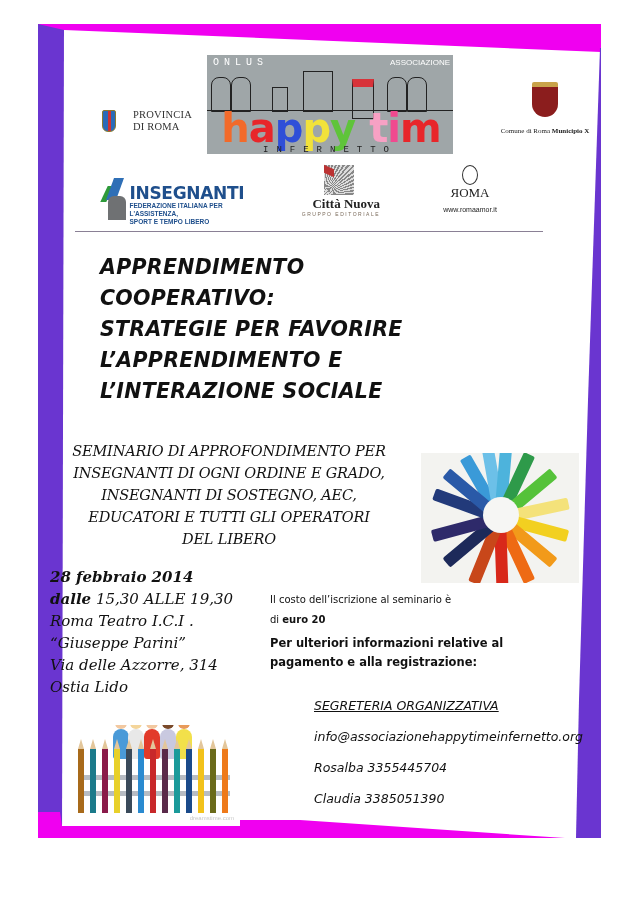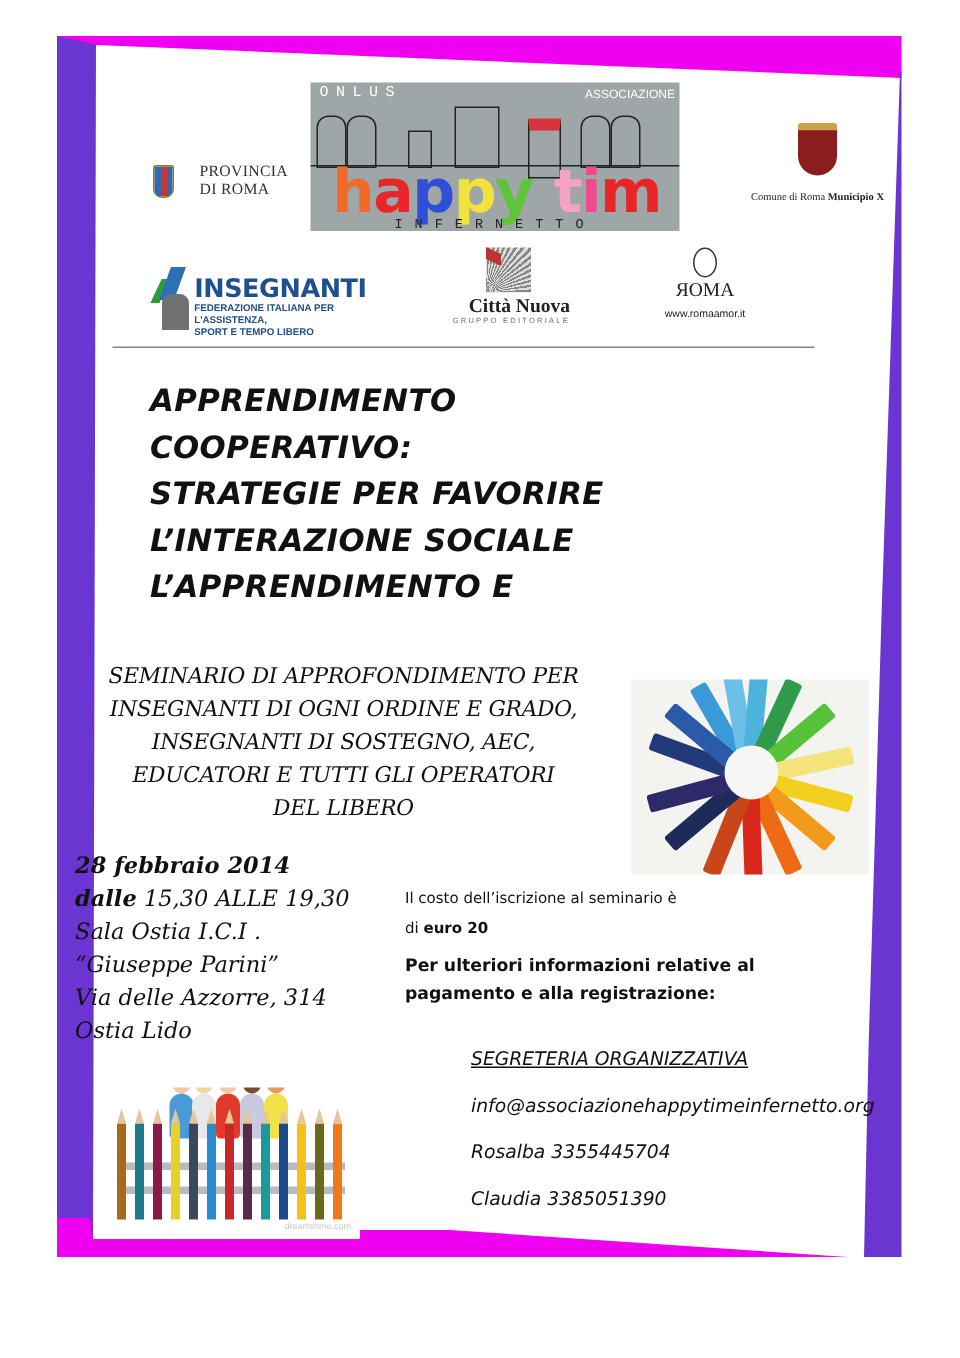--- a/index.html
+++ b/index.html
@@ -159,22 +159,22 @@
   <div class="name">ЯOMA</div>
   <div class="url">www.romaamor.it</div>
 </div>
 
 <div class="abs hr"></div>
 
 <div class="abs main-title">
   <div>APPRENDIMENTO</div>
   <div>COOPERATIVO:</div>
   <div>STRATEGIE PER FAVORIRE</div>
+  <div>L’APPRENDIMENTO E</div>
   <div>L’INTERAZIONE SOCIALE</div>
-  <div>L’APPRENDIMENTO E</div>
 </div>
 
 <div class="abs seminar">
   <div>SEMINARIO DI APPROFONDIMENTO PER</div>
   <div>INSEGNANTI DI OGNI ORDINE E GRADO,</div>
   <div>INSEGNANTI DI SOSTEGNO, AEC,</div>
   <div>EDUCATORI E TUTTI GLI OPERATORI</div>
   <div>DEL LIBERO</div>
 </div>
 
@@ -193,21 +193,21 @@
   <div class="p" style="background:#1d2a5a;transform:rotate(140deg);"></div>
   <div class="p" style="background:#2e2a6a;transform:rotate(165deg);"></div>
   <div class="p" style="background:#223a7a;transform:rotate(-160deg);"></div>
   <div class="p" style="background:#2a5aa8;transform:rotate(-140deg);"></div>
   <div class="hole"></div>
 </div>
 
 <div class="abs event">
   <div class="b">28 febbraio 2014</div>
   <div><span class="b">dalle</span> <span>15,30 ALLE 19,30</span></div>
-  <div>Sala Ostia I.C.I .</div>
+  <div>Roma Teatro I.C.I .</div>
   <div>“Giuseppe Parini”</div>
   <div>Via delle Azzorre, 314</div>
   <div>Ostia Lido</div>
 </div>
 
 <div class="abs cost">
   <div>Il costo dell’iscrizione al seminario è</div>
   <div><span>di </span><b>euro 20</b></div>
 </div>
 

